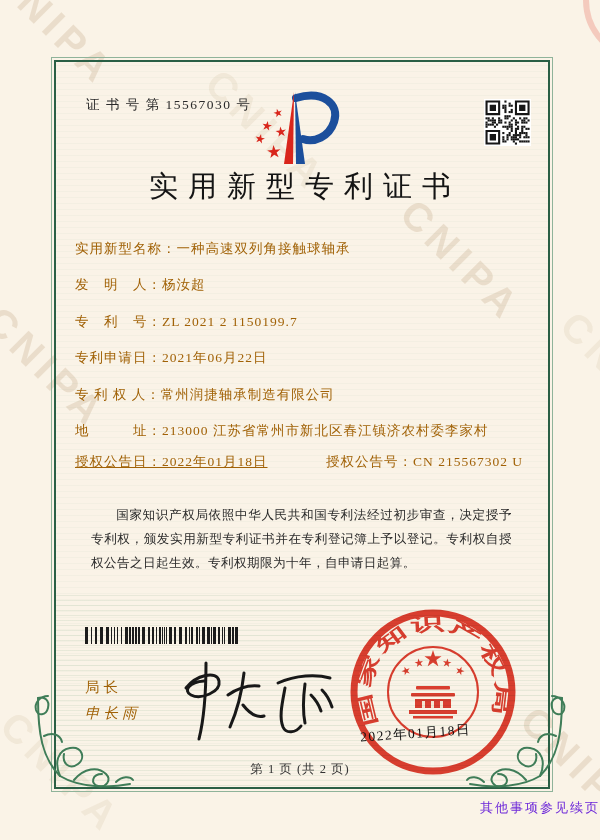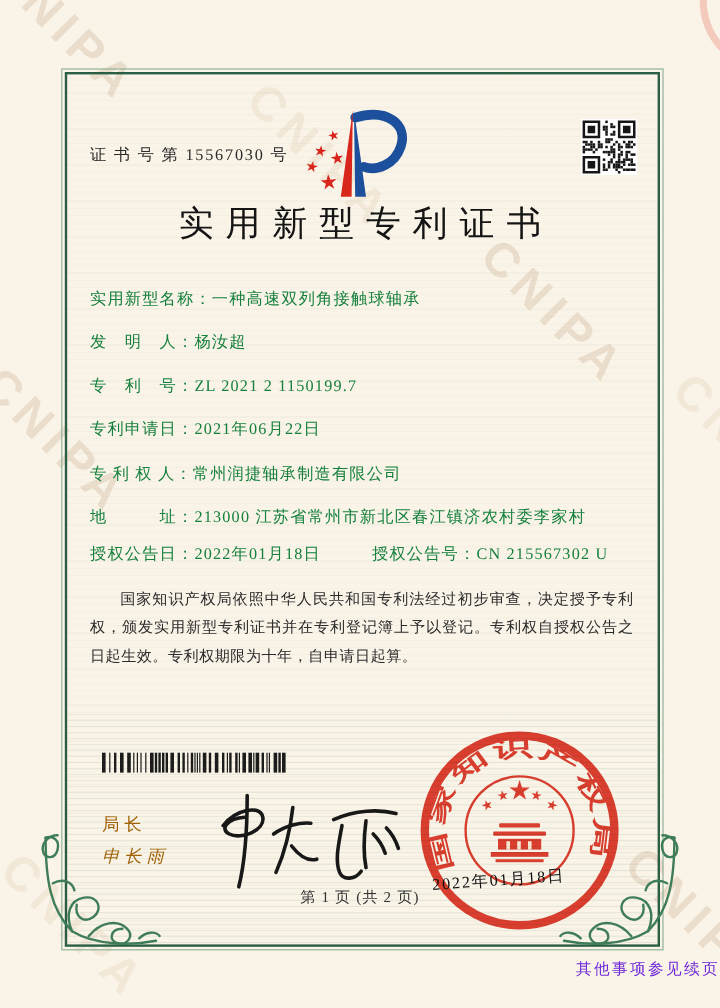--- a/index.html
+++ b/index.html
@@ -35,33 +35,33 @@
     color:rgba(198,172,138,0.30);
     font-family:"Liberation Sans","DejaVu Sans",sans-serif;
     font-weight:bold;font-size:40px;letter-spacing:6px;
     transform:rotate(45deg);white-space:nowrap;pointer-events:none;
   }
   .wm-faint{color:rgba(198,172,138,0.16);}
   .red-arc{
     left:583px;top:-62px;width:112px;height:112px;border-radius:50%;
     border:6px solid rgba(222,60,40,0.22);
   }
-  .cert-no{left:75px;top:96px;font-size:13.5px;letter-spacing:1.5px;color:#2a2a2a;margin-top:24px;}
+  .cert-no{left:86px;top:96px;font-size:13.5px;letter-spacing:1.5px;color:#2a2a2a;}
   .title{left:0;width:600px;top:167px;text-align:center;
     font-size:29px;font-weight:normal;letter-spacing:10px;color:#141414;}
   .title span{margin-right:-10px;}
   .field-row{left:75px;width:460px;font-size:13.5px;letter-spacing:1px;
-    color:#15803d;white-space:nowrap;}
+    color:#a16207;white-space:nowrap;}
   .field-row .lbl{font-weight:normal;}
-  .dual .second{position:absolute;left:235px;top:0;}
+  .dual .second{position:absolute;left:251px;top:0;}
   .paras{left:75px;top:487px;width:453px;font-size:12.6px;line-height:1.92;
     color:#2b2b2b;letter-spacing:0.4px;text-align:justify;}
-  .paras p{margin:0;text-indent:2em;}
+  .paras p{margin:16px;text-indent:2em;}
   .signer{left:85px;font-size:14.5px;letter-spacing:4px;color:#a16207;}
-  .page-no{left:0;width:600px;top:740px;text-align:center;font-size:12.5px;
+  .page-no{left:0;width:600px;top:761px;text-align:center;font-size:12.5px;
     letter-spacing:1px;color:#333;}
   .footer-note{left:0;width:600px;top:799px;text-align:right;font-size:13px;
     letter-spacing:2px;color:#6d28d9;}
   .seal-wrap{left:342px;top:601px;width:182px;height:182px;
     mix-blend-mode:multiply;opacity:0.93;}
   .seal-date{left:360px;top:723px;width:160px;font-size:13.5px;
     letter-spacing:1.5px;color:#101010;transform:rotate(-4deg);font-weight:500;}
 </style>
 </head>
 <body>
@@ -254,21 +254,21 @@
 </div>
 <div class="abs field-row" style="top:349px;">
   <span class="lbl">专利申请日：</span><span>2021年06月22日</span>
 </div>
 <div class="abs field-row" style="top:386px;">
   <span class="lbl">专 利 权 人：</span><span>常州润捷轴承制造有限公司</span>
 </div>
 <div class="abs field-row" style="top:422px;">
   <span class="lbl">地　　　址：</span><span>213000 江苏省常州市新北区春江镇济农村委李家村</span>
 </div>
-<div class="abs field-row dual" style="top:453px;">
+<div class="abs field-row dual" style="top:453px;text-decoration:underline;">
   <span><span class="lbl">授权公告日：</span><span>2022年01月18日</span></span>
   <span class="second"><span class="lbl">授权公告号：</span><span>CN 215567302 U</span></span>
 </div>
 
 <div class="abs paras">
   <p>国家知识产权局依照中华人民共和国专利法经过初步审查，决定授予专利权，颁发实用新型专利证书并在专利登记簿上予以登记。专利权自授权公告之日起生效。专利权期限为十年，自申请日起算。</p>
 </div>
 
 <svg class="abs" style="left:85px;top:627px;" width="156" height="17" viewBox="0 0 156 17">
   <g class="barcode-bars" fill="#1c1c1c">

